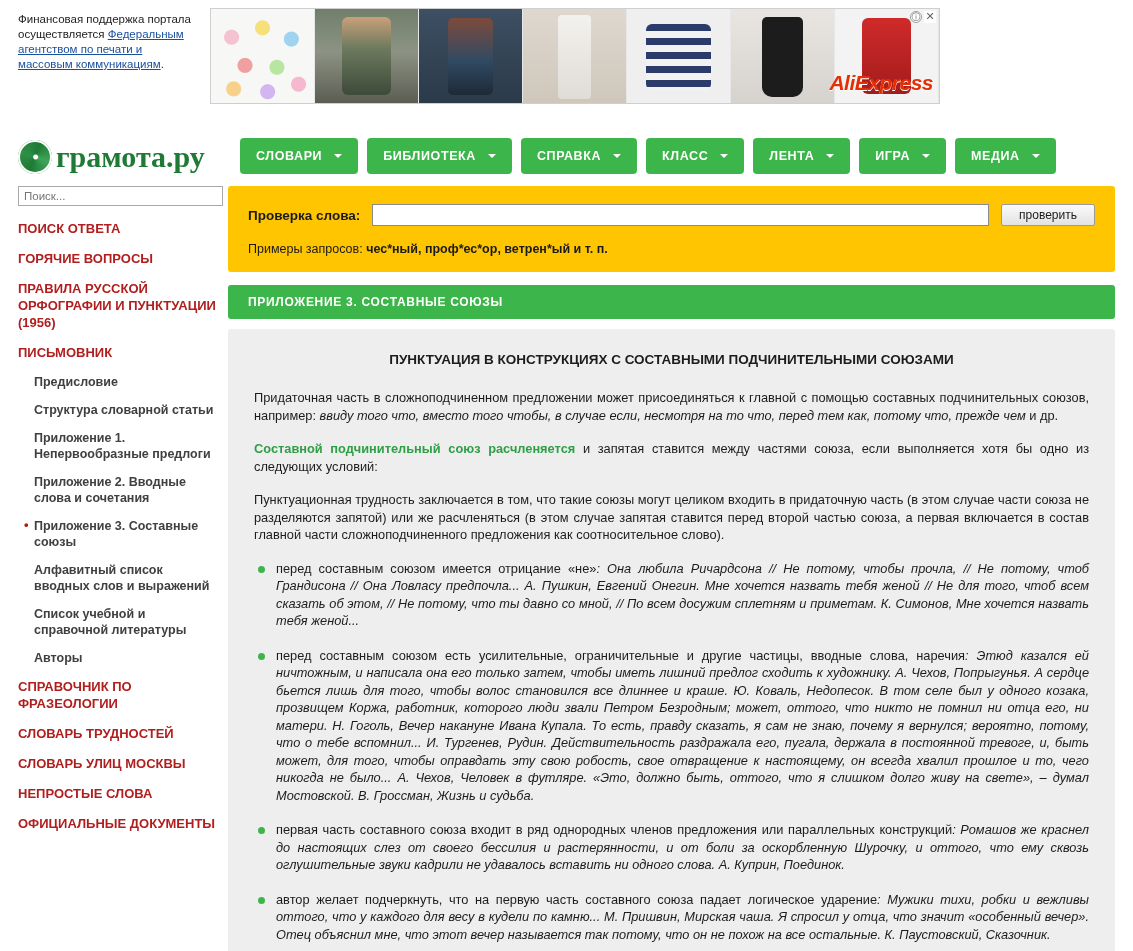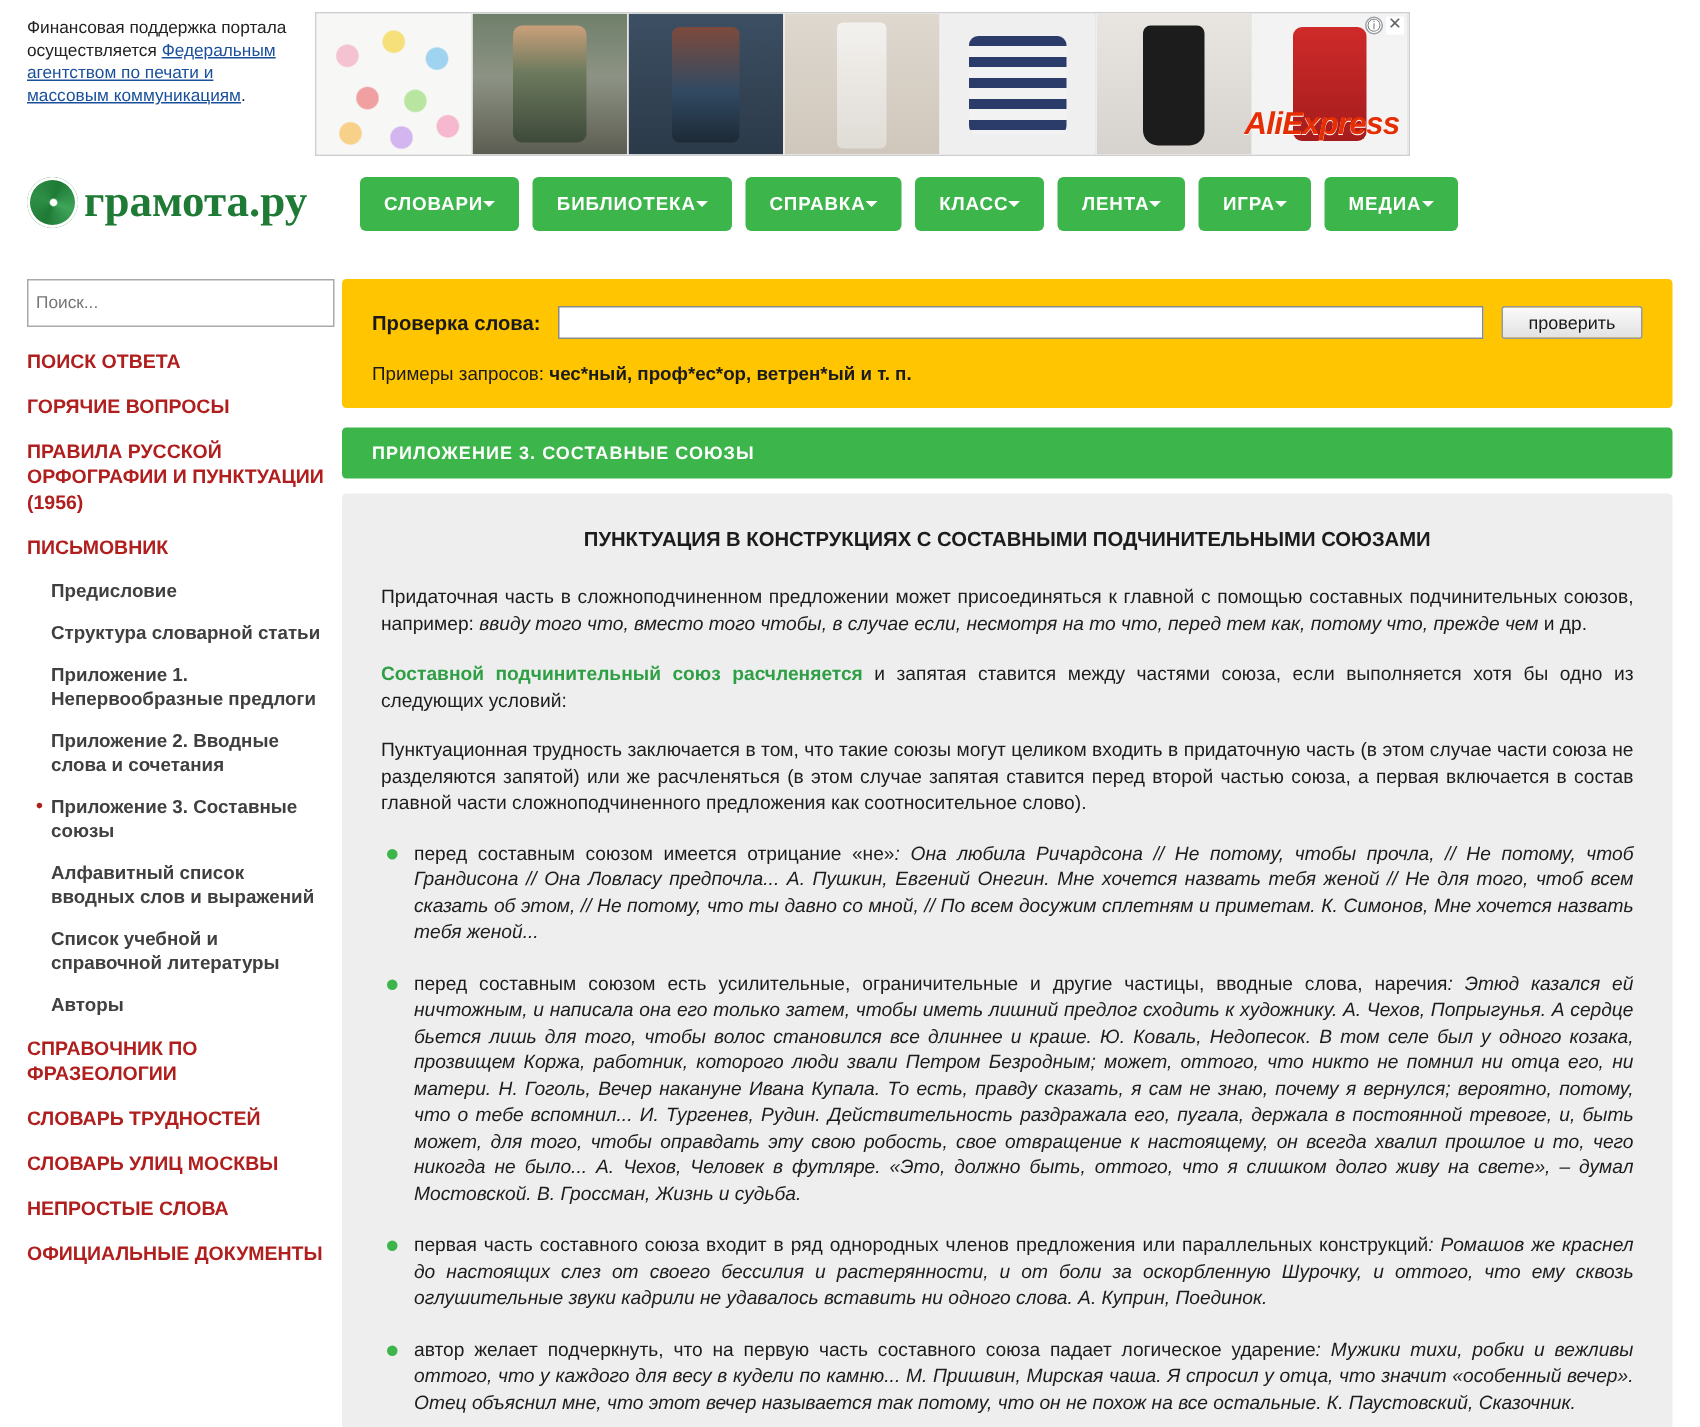--- a/index.html
+++ b/index.html
@@ -120,21 +120,21 @@
   .p6 { background: linear-gradient(180deg,#e9e6e2 0%, #d6d2cd 100%); }
   .p6::after { content:""; position:absolute; left:30%; top:8%; width:40%; height:86%;
       background: #1c1c1c; border-radius: 5px 5px 10px 10px; }
   .p7 { background: #f3f3f3; }
   .p7::after { content:""; position:absolute; left:26%; top:10%; width:48%; height:80%;
       background: linear-gradient(180deg,#cf2a2a 0%, #a51c1c 100%); border-radius: 6px; }
 
   
   .header-row {
     display: flex;
-    align-items: flex-start;
+    align-items: flex-end;
     margin-top: 14px;
     height: 56px;
   }
   .logo-block {
     width: 240px;
     padding-left: 18px;
     display: flex;
     align-items: center;
     gap: 4px;
   }
@@ -163,21 +163,21 @@
     color: #ffffff;
     font-size: 12.5px;
     font-weight: bold;
     letter-spacing: 0.6px;
     padding: 11px 16px 11px 16px;
     border-radius: 4px;
     cursor: pointer;
     white-space: nowrap;
     display: flex;
     align-items: center;
-    gap: 0;
+    gap: 12px;
   }
   .nav-item .caret {
     width: 0; height: 0;
     border-left: 4px solid transparent;
     border-right: 4px solid transparent;
     border-top: 4px solid #ffffff;
     display: inline-block;
   }
 
   
@@ -186,21 +186,21 @@
     align-items: flex-start;
     margin-top: 12px;
   }
   .sidebar {
     width: 228px;
     padding: 0 8px 0 18px;
     flex: 0 0 228px;
   }
   .search-box {
     width: 205px;
-    height: 32px;
+    height: 20px;
     border: 1px solid #a9a9a9;
     background: #ffffff;
     font-size: 11.5px;
     color: #7a7a7a;
     padding: 1px 5px;
     font-family: "Liberation Sans", sans-serif;
   }
   .menu {
     margin-top: 14px;
   }

